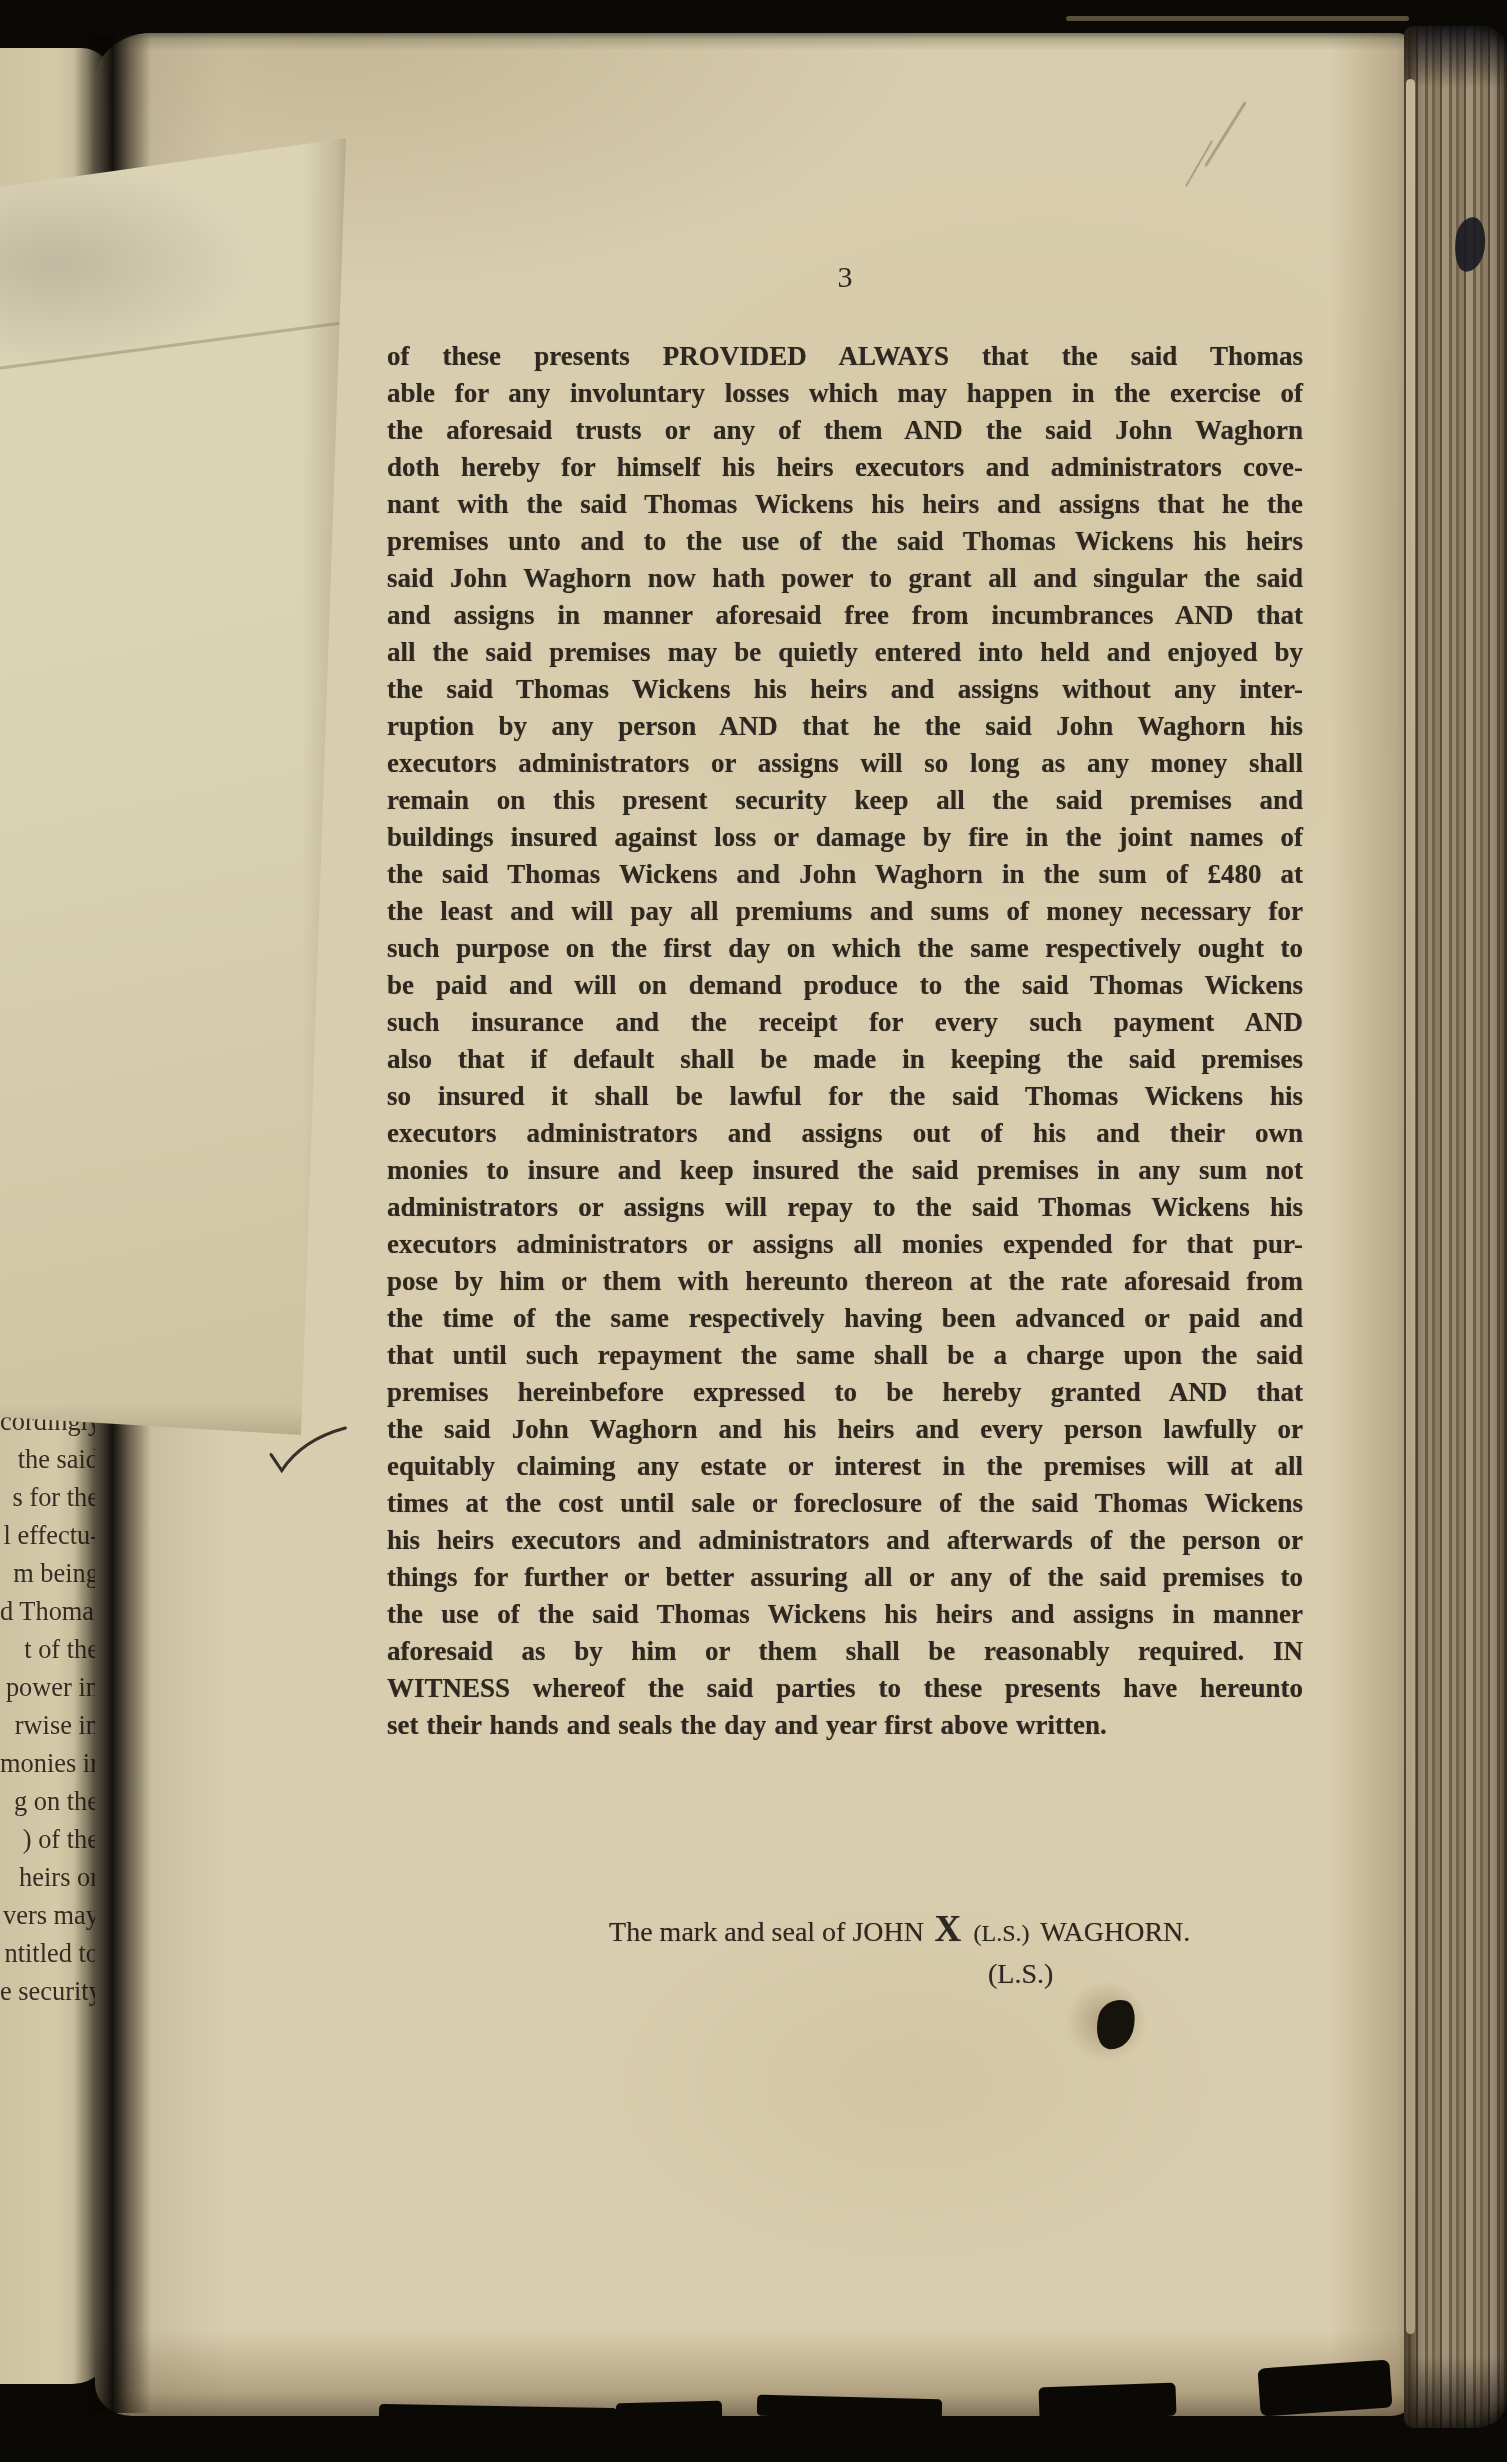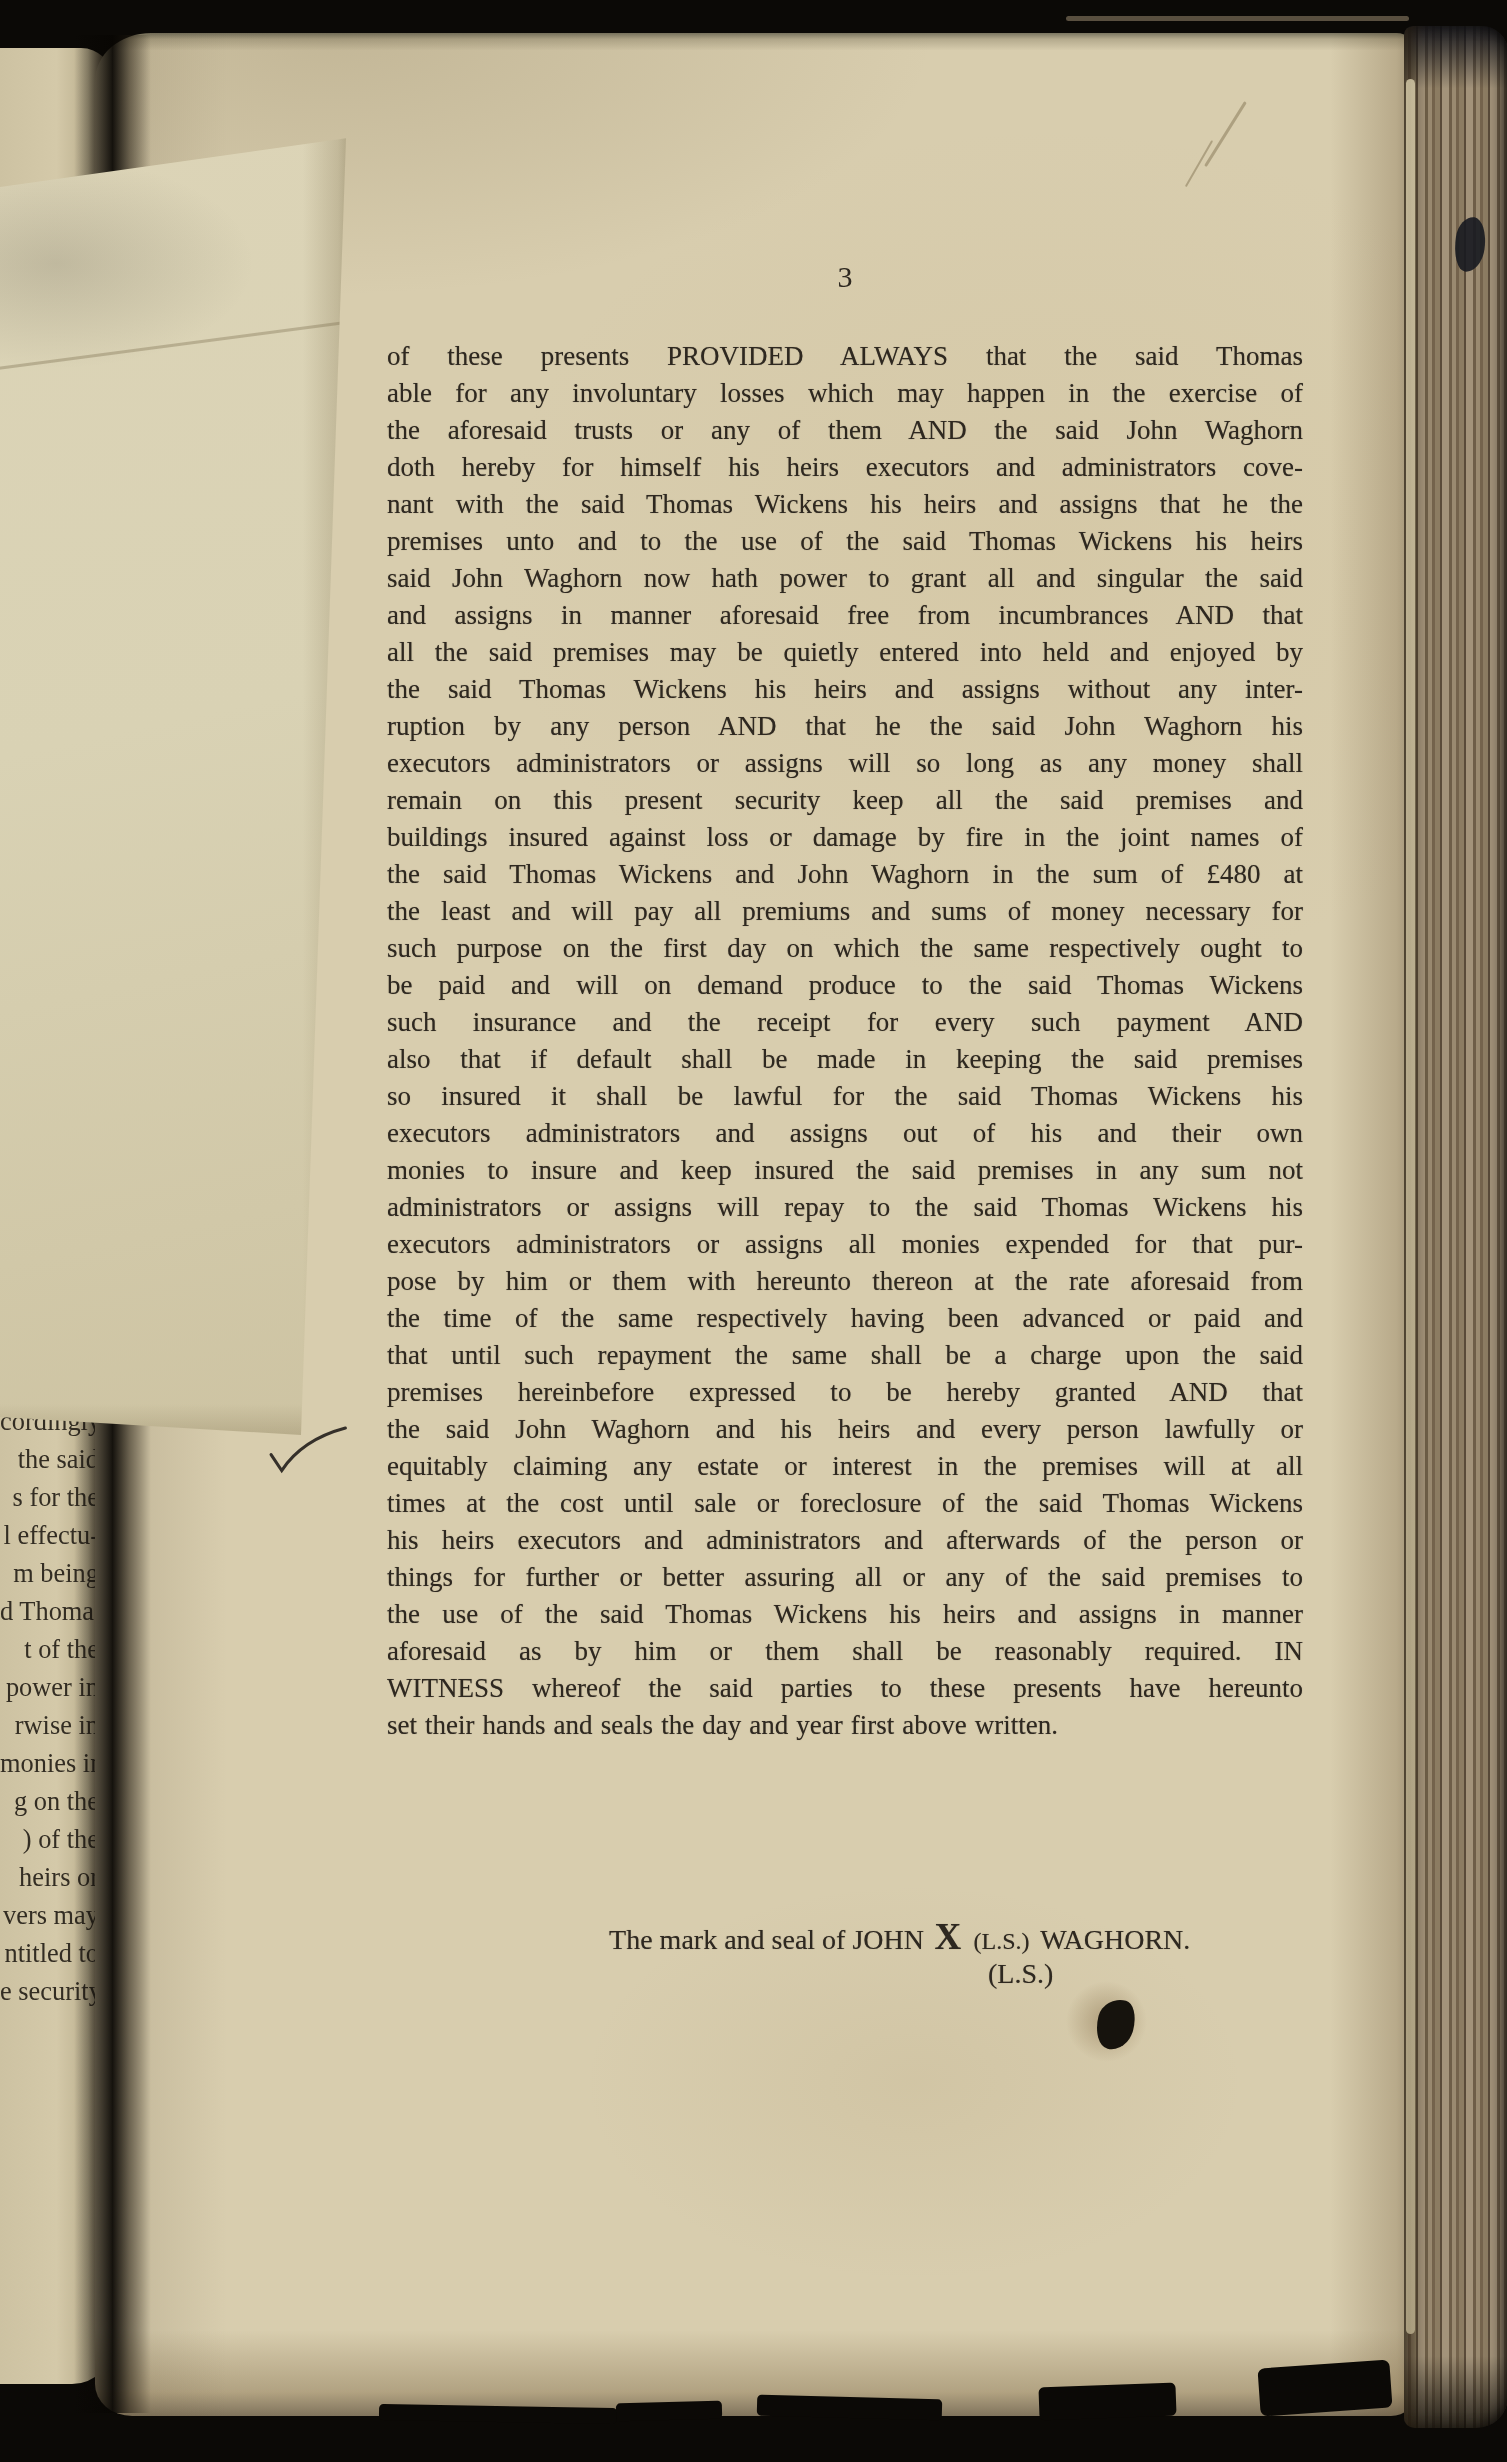--- a/index.html
+++ b/index.html
@@ -47,27 +47,28 @@
     border-radius:56px 19.4px 25px 37px / 48px 19.4px 23px 32px;
   }
   .page-number{
     position:absolute;left:292px;top:227px;width:916px;text-align:center;
     font-size:30px;color:var(--ink);
   }
   .text-block{
     position:absolute;left:292px;top:305px;width:916px;
     font-size:27px;line-height:37px;color:var(--ink);
     text-shadow:0 0 0.9px rgba(46,40,32,.45);
+    font-weight:bold;
   }
   .text-block .line{text-align:justify;text-align-last:justify;word-spacing:1.3px;}
   .text-block .line.last{text-align-last:left;}
   .sig-line{
     position:absolute;left:292px;top:1874px;width:916px;box-sizing:border-box;
     padding-left:120px;text-align:center;font-size:28px;color:var(--ink);
-    text-shadow:0 0 0.9px rgba(46,40,32,.45);white-space:nowrap;margin-top:8px;
+    text-shadow:0 0 0.9px rgba(46,40,32,.45);white-space:nowrap;
   }
   .sig-line span{margin-right:10.6px;}
   .sig-line .mark{font-size:37px;font-weight:bold;margin-right:12.3px;}
   .sig-line .ls{font-size:24px;}
   .seal-line{
     position:absolute;left:893px;top:1925px;font-size:28px;color:var(--ink);
     text-shadow:0 0 0.9px rgba(46,40,32,.45);
   }
   
   .ink-halo{

